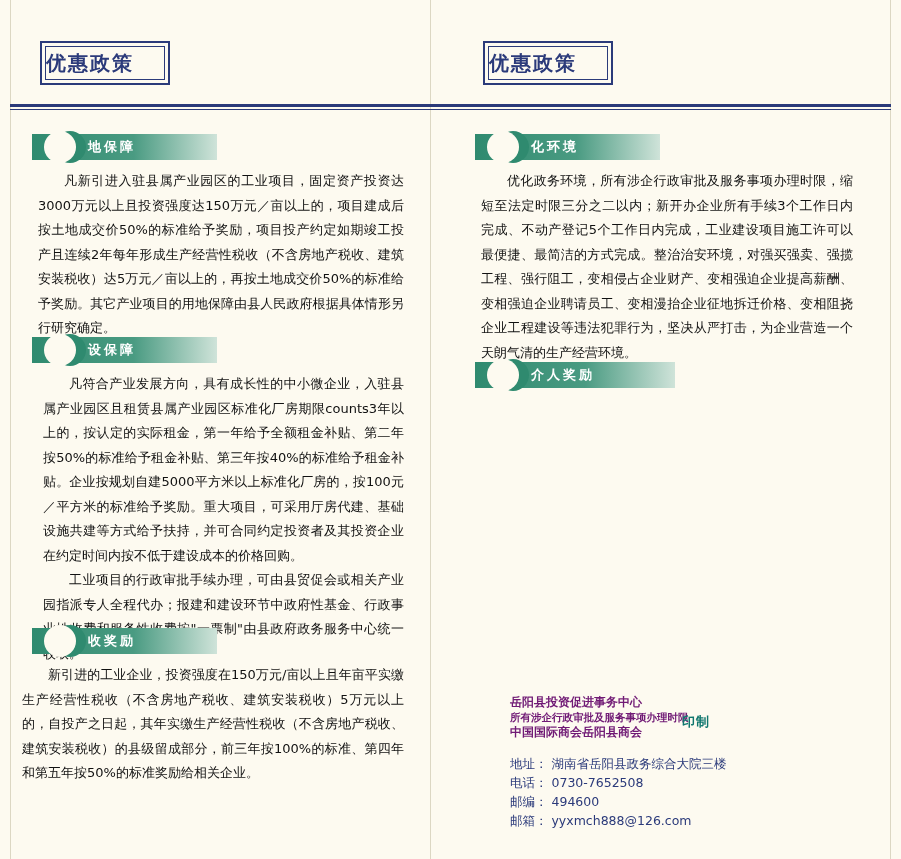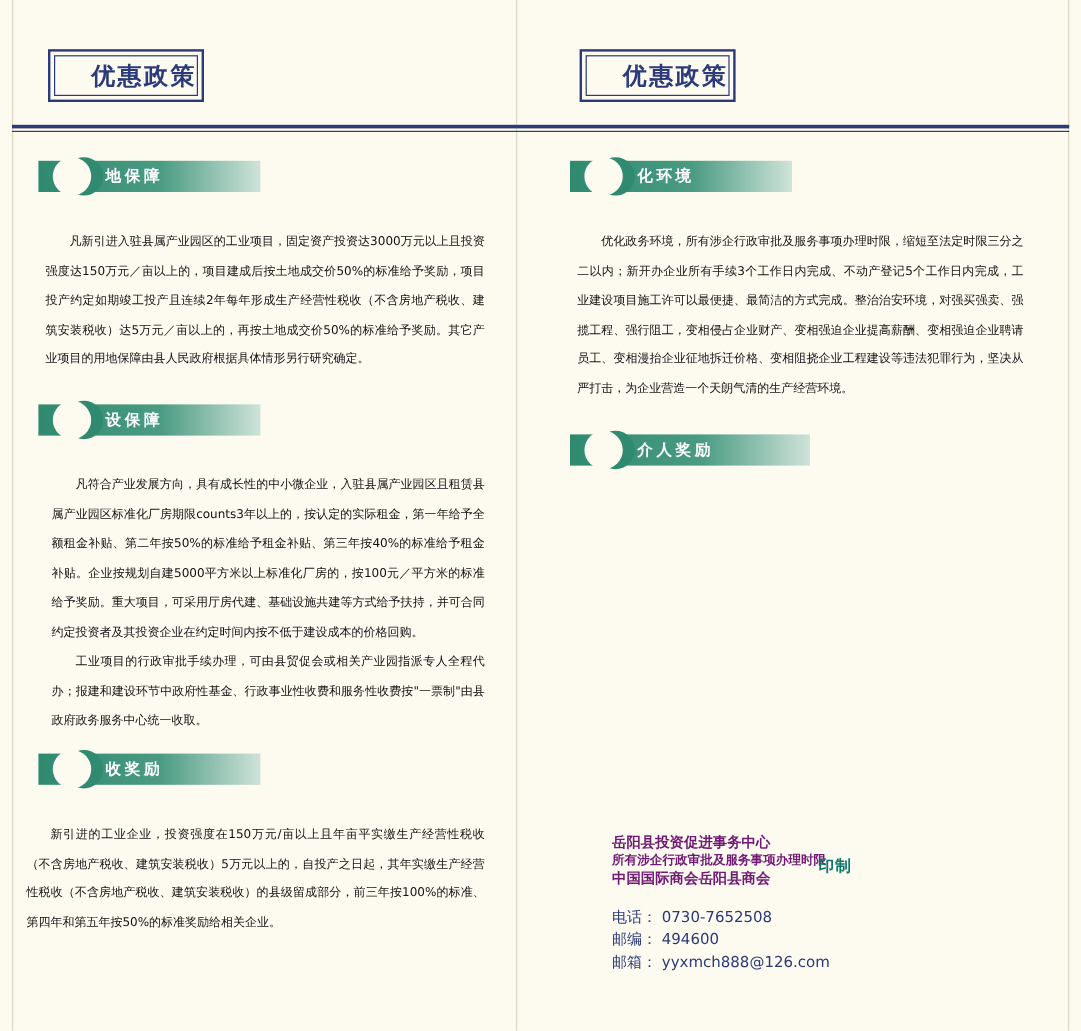--- a/index.html
+++ b/index.html
@@ -62,21 +62,21 @@
     height: 44px;
     border: 2px solid #2b3a7a;
     box-sizing: border-box;
   }
   .title-box .inner {
     position: absolute;
     inset: 3px;
     border: 1px solid #2b3a7a;
     display: flex;
     align-items: center;
-    justify-content: flex-end;
+    justify-content: flex-start;
   }
   .title-box .txt {
     color: #2b3a7a;
     font-size: 20px;
     font-weight: bold;
     letter-spacing: 2px;
     font-family: "DejaVu Sans", "Liberation Sans", sans-serif;
   }
   .title-left { left: 40px; top: 41px; }
   .title-right { left: 483px; top: 41px; }
@@ -120,22 +120,22 @@
     content: "";
     position: absolute;
     left: -10px;
     top: 0px;
     width: 32px;
     height: 32px;
     border-radius: 50%;
     background: #fdfaf0;
   }
   .sec-body {
-    margin-top: 30px;
-    font-size: 10px;
+    margin-top: 9px;
+    font-size: 13px;
     line-height: 24.5px;
     color: #111;
     text-align: justify;
     font-family: "DejaVu Sans", "Liberation Sans", sans-serif;
   }
   .sec-body p {
     margin: 0 0 0 0;
     text-indent: 2em;
   }
 
@@ -264,19 +264,20 @@
   </div>
 
   <div class="footer">
     <div class="org-lines">
       <div>岳阳县投资促进事务中心</div>
       <div class="small">所有涉企行政审批及服务事项办理时限</div>
       <div>中国国际商会岳阳县商会</div>
     </div>
     <div class="print-mark">印制</div>
     <div class="contact">
+      <span class="row">地址： 湖南省岳阳县政务综合大院三楼</span>
       <span class="row">电话： 0730-7652508</span>
       <span class="row">邮编： 494600</span>
       <span class="row">邮箱： yyxmch888@126.com</span>
     </div>
   </div>
 
 </div>
 
 </body></html>

